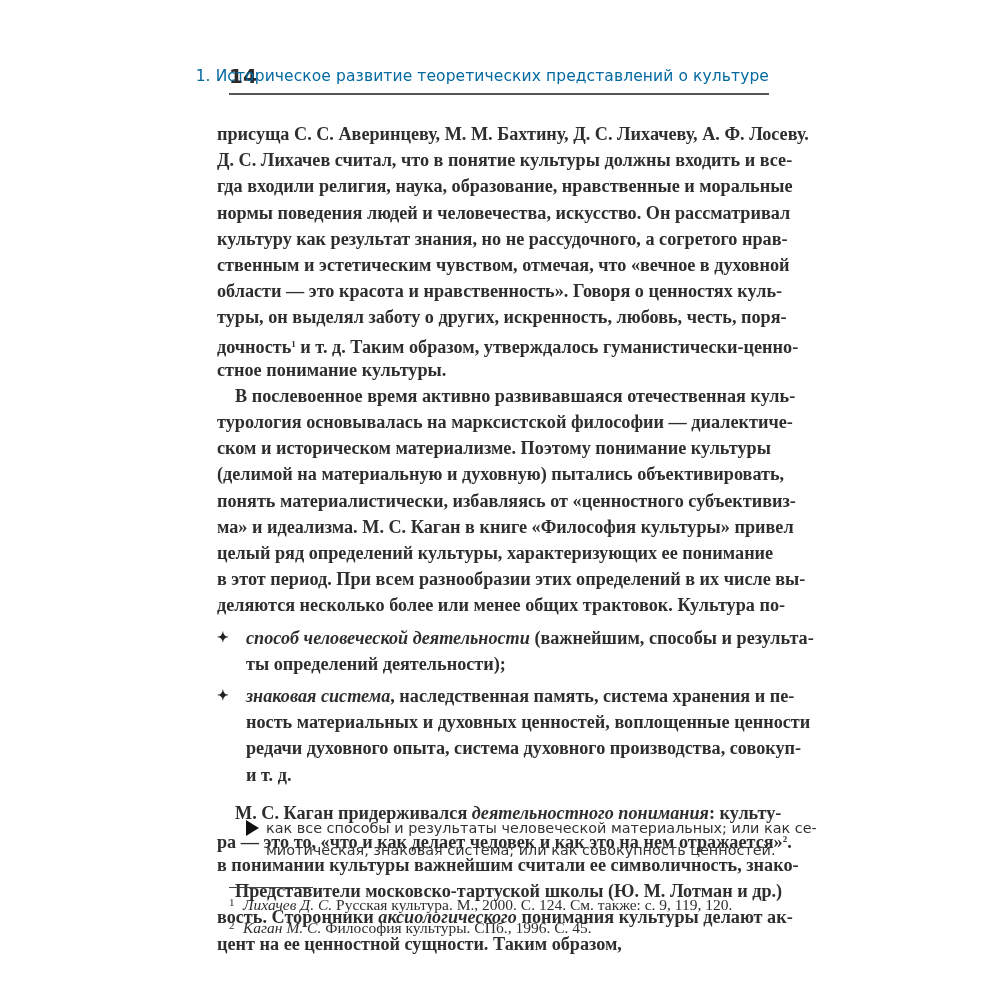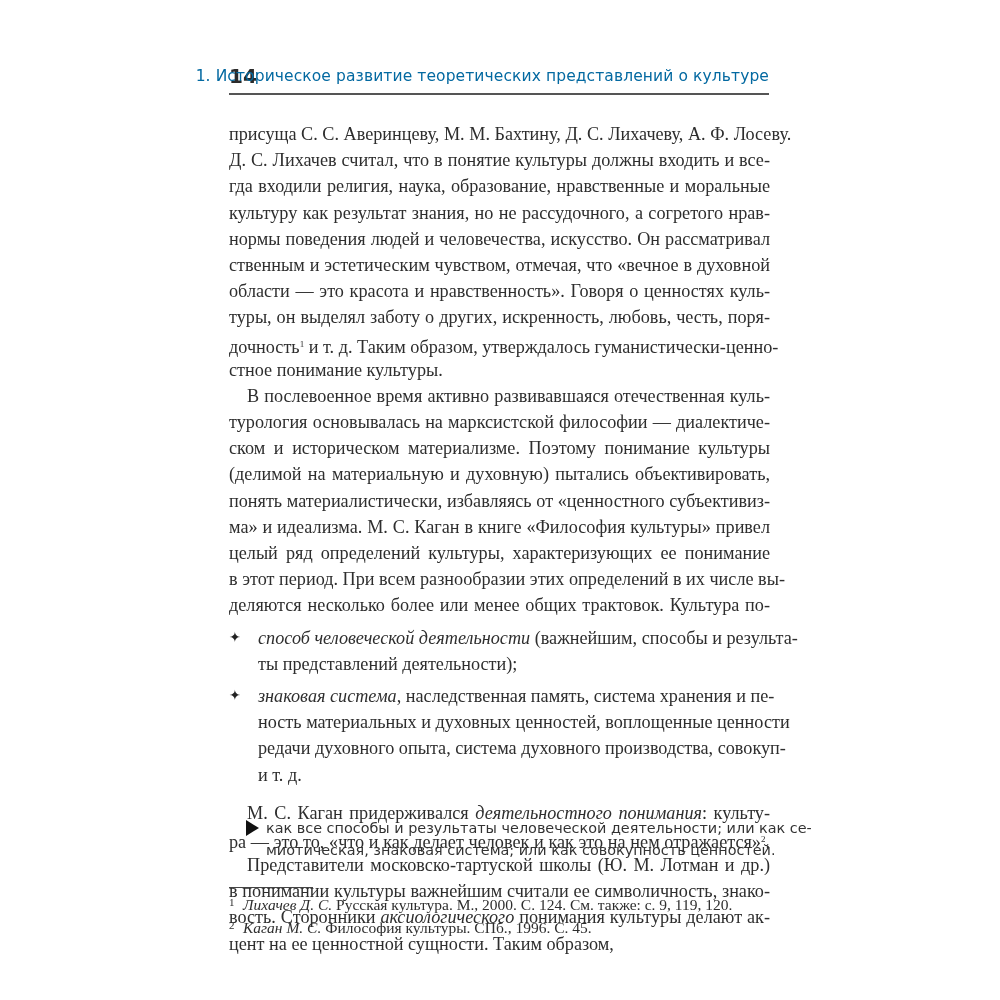--- a/index.html
+++ b/index.html
@@ -2,21 +2,21 @@
 <html><head>
 <meta charset="utf-8">
 <style>
   html, body { margin:0; padding:0; background:#ffffff; }
   body { width:1000px; height:1000px; position:relative; overflow:hidden; color:#2a2a2a; }
   .page { position:absolute; left:0; top:0; width:1000px; height:748px; }
   .header { position:absolute; left:229px; top:62px; width:540px; height:30px; font-family:"DejaVu Sans", sans-serif; }
   .pagenum { position:absolute; left:0; top:2px; font-size:20px; font-weight:bold; color:#2b2b2b; }
   .running { position:absolute; right:0; top:5px; font-size:15.5px; color:#0369a1; letter-spacing:0.1px; white-space:nowrap; }
   .header-rule { position:absolute; left:229px; top:93px; width:540px; height:1.5px; background:#555; }
-  .body-text { position:absolute; left:229px; top:121px; width:541px; font-family:"Liberation Serif", serif; font-size:18.2px; line-height:26.2px; color:#2e2e2e; }
+  .body-text { position:absolute; left:217px; top:121px; width:541px; font-family:"Liberation Serif", serif; font-size:18.2px; line-height:26.2px; color:#2e2e2e;font-weight:bold; }
   .line { display:block; white-space:nowrap; text-align:justify; text-align-last:justify; height:26.2px; }
   .line.last { text-align-last:left; }
   .line.indent { padding-left:18px; }
   .gap-small { height:6px; }
   .bullet-item { position:relative; padding-left:29px; }
   .bullet-item .bl { position:absolute; left:0; top:0; width:14px; font-size:14px; line-height:26.2px; color:#222; }
   i { font-style:italic; }
   .callout { position:absolute; left:262px; top:817px; width:510px; font-family:"DejaVu Sans", sans-serif; font-size:14.4px; line-height:22px; color:#333; }
   .callout .arrow { position:absolute; left:-16px; top:3px; width:0; height:0; border-top:8px solid transparent; border-bottom:8px solid transparent; border-left:13px solid #111; }
   .callout .cline { display:block; white-space:nowrap; text-align:justify; text-align-last:justify; padding-left:4px; }
@@ -37,22 +37,22 @@
     <span class="pagenum">14</span>
     <span class="running">1. Историческое развитие теоретических представлений о культуре</span>
   </div>
   <div class="header-rule"></div>
 
   <div class="body-text">
     <div>
       <span class="line">присуща С. С. Аверинцеву, М. М. Бахтину, Д. С. Лихачеву, А. Ф. Лосеву.</span>
       <span class="line">Д. С. Лихачев считал, что в понятие культуры должны входить и все-</span>
       <span class="line">гда входили религия, наука, образование, нравственные и моральные</span>
+      <span class="line">нормы поведения людей и человечества, искусство. Он рассматривал</span>
       <span class="line">культуру как результат знания, но не рассудочного, а согретого нрав-</span>
-      <span class="line">нормы поведения людей и человечества, искусство. Он рассматривал</span>
       <span class="line">ственным и эстетическим чувством, отмечая, что «вечное в духовной</span>
       <span class="line">области — это красота и нравственность». Говоря о ценностях куль-</span>
       <span class="line">туры, он выделял заботу о других, искренность, любовь, честь, поря-</span>
       <span class="line"><span>дочность</span><sup>1</sup><span> и т. д. Таким образом, утверждалось гуманистически-ценно-</span></span>
       <span class="line last">стное понимание культуры.</span>
     </div>
 
     <div>
       <span class="line indent">В послевоенное время активно развивавшаяся отечественная куль-</span>
       <span class="line">турология основывалась на марксистской философии — диалектиче-</span>
@@ -63,50 +63,50 @@
       <span class="line">целый ряд определений культуры, характеризующих ее понимание</span>
       <span class="line">в этот период. При всем разнообразии этих определений в их числе вы-</span>
       <span class="line">деляются несколько более или менее общих трактовок. Культура по-</span>
     </div>
 
     <div class="gap-small"></div>
 
     <div class="bullet-item">
       <span class="bl">✦</span>
       <span class="line"><i>способ человеческой деятельности</i><span> (важнейшим, способы и результа-</span></span>
-      <span class="line last">ты представлений деятельности);</span>
+      <span class="line last">ты определений деятельности);</span>
     </div>
     <div class="gap-small"></div>
     <div class="bullet-item">
       <span class="bl">✦</span>
       <span class="line"><i>знаковая система</i><span>, наследственная память, система хранения и пе-</span></span>
       <span class="line">ность материальных и духовных ценностей, воплощенные ценности</span>
       <span class="line">редачи духовного опыта, система духовного производства, совокуп-</span>
       <span class="line last">и т. д.</span>
     </div>
 
     <div class="gap-small"></div>
     <div class="gap-small"></div>
 
     <div>
       <span class="line indent"><span>М. С. Каган придерживался </span><i>деятельностного понимания</i><span>: культу-</span></span>
       <span class="line"><span>ра — это то, «что и как делает человек и как это на нем отражается»</span><sup>2</sup><span>.</span></span>
     </div>
 
     <div>
+      <span class="line">в понимании культуры важнейшим считали ее символичность, знако-</span>
       <span class="line indent">Представители московско-тартуской школы (Ю. М. Лотман и др.)</span>
-      <span class="line">в понимании культуры важнейшим считали ее символичность, знако-</span>
       <span class="line"><span>вость. Сторонники </span><i>аксиологического</i><span> понимания культуры делают ак-</span></span>
       <span class="line last">цент на ее ценностной сущности. Таким образом,</span>
     </div>
   </div>
 
   <div class="callout">
     <span class="arrow"></span>
-    <span class="cline">как все способы и результаты человеческой деятельности; или как се-</span>
+    <span class="cline">как все способы и результаты человеческой материальных; или как се-</span>
     <span class="cline last">миотическая, знаковая система; или как совокупность ценностей.</span>
   </div>
 
   <div class="fn-rule"></div>
   <div class="footnotes">
     <span class="fn"><span class="num">1</span><i>Лихачев Д. С.</i><span> Русская культура. М., 2000. С. 124. См. также: с. 9, 119, 120.</span></span>
     <span class="fn"><span class="num">2</span><i>Каган М. С.</i><span> Философия культуры. СПб., 1996. С. 45.</span></span>
   </div>
 
 </div>

